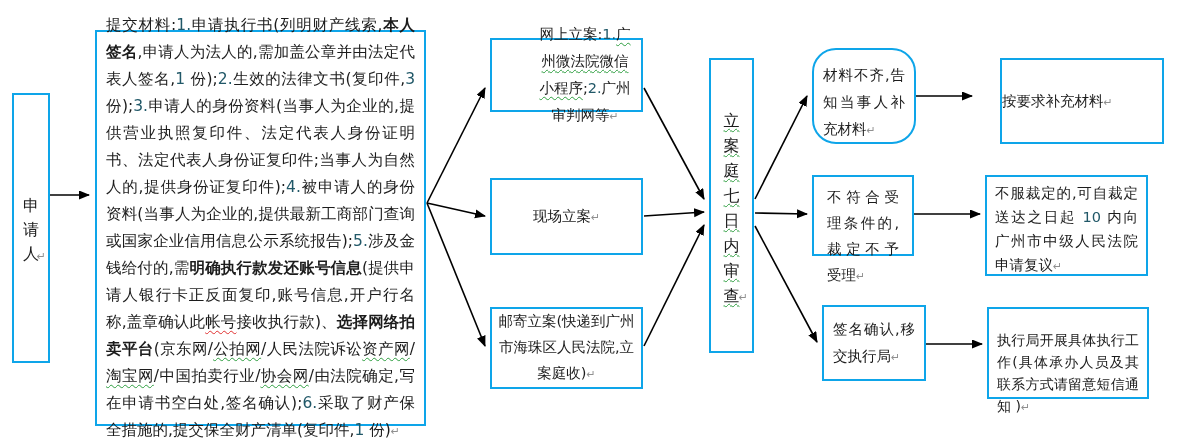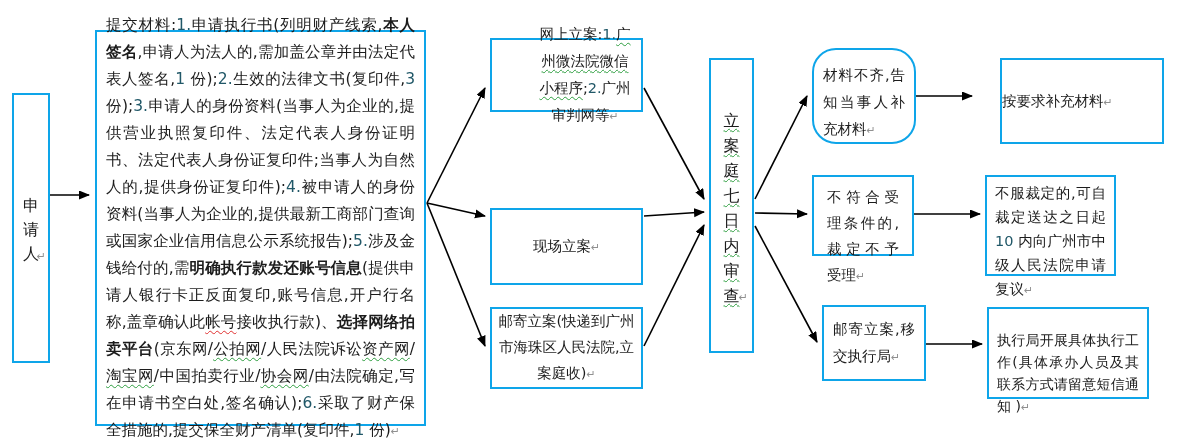--- a/index.html
+++ b/index.html
@@ -23,37 +23,37 @@
     display:flex; flex-direction:column; justify-content:center; align-items:center;}
   .vtext span{display:block; text-align:center; font-size:16px; line-height:24px;}
   .applicant-box .vmark{align-self:flex-end; margin-top:-16px; margin-right:2px;}
 
   .materials-box{left:95px; top:30px; width:331px; height:396px; display:flex; align-items:center;}
   .materials-text{padding:0 9px; font-size:15.5px; line-height:27px; text-align:justify;}
 
   .online-box{left:490px; top:38px; width:153px; height:74px; display:flex; align-items:center; justify-content:center;padding-left:37px;}
   .online-text{font-size:14.5px; line-height:27px; text-align:center; padding:0 6px;}
 
-  .onsite-box{left:490px; top:178px; width:153px; height:77px; display:flex; align-items:center; justify-content:center; font-size:14.5px;margin-top:30px;}
+  .onsite-box{left:490px; top:178px; width:153px; height:77px; display:flex; align-items:center; justify-content:center; font-size:14.5px;}
 
   .mail-box{left:490px; top:307px; width:153px; height:82px; display:flex; align-items:center; justify-content:flex-end;}
   .mail-text{font-size:14.5px; line-height:26px; text-align:center; padding:0 6px;}
 
   .review-box{left:709px; top:58px; width:45px; height:295px;
     display:flex; flex-direction:column; justify-content:center; align-items:center;}
   .review-box .vtext span{font-size:16px; line-height:25px;
     text-decoration:underline wavy var(--wavy-green); text-decoration-thickness:1px; text-underline-offset:2px;}
   .review-box .vmark{align-self:flex-end; margin-top:-17px; margin-right:4px;}
 
   .incomplete-box{left:812px; top:48px; width:104px; height:96px; padding:12px 9px; font-size:14.5px; line-height:27px; text-align:justify;border-radius:24px;}
   .reject-box{left:812px; top:175px; width:102px; height:81px; padding:7px 13px; font-size:14.5px; line-height:26px; text-align:justify;}
   .complete-box{left:822px; top:305px; width:104px; height:76px; padding:9px 9px; font-size:14.5px; line-height:27px; text-align:justify;}
 
   .supplement-box{left:977px; top:58px; width:164px; height:86px; display:flex; align-items:center; padding-left:0; font-size:14.5px;margin-left:23px;}
-  .appeal-box{left:985px; top:175px; width:131px; height:101px; padding:4px 8px; font-size:14.5px; line-height:24px; text-align:justify;}
+  .appeal-box{left:985px; top:175px; width:163px; height:101px; padding:4px 8px; font-size:14.5px; line-height:24px; text-align:justify;}
   .execution-box{left:987px; top:307px; width:162px; height:92px; padding:20px 8px; font-size:14px; line-height:22px; text-align:justify;}
 
   #arrows{position:absolute; left:0; top:0; width:1185px; height:448px; pointer-events:none;}
   #arrows line{stroke:var(--line); stroke-width:1.6;}
 </style>
 </head>
 <body>
 
 <div id="canvas">
 
@@ -119,21 +119,21 @@
 
   <div class="box incomplete-box">
     <span>材料不齐,告知当事人补充材料</span><span class="mark">↵</span>
   </div>
 
   <div class="box reject-box">
     <span>不符合受理条件的,裁定不予受理</span><span class="mark">↵</span>
   </div>
 
   <div class="box complete-box">
-    <span>邮寄立案,移交执行局</span><span class="mark">↵</span>
+    <span>签名确认,移交执行局</span><span class="mark">↵</span>
   </div>
 
   <div class="box supplement-box">
     <div><span>按要求补充材料</span><span class="mark">↵</span></div>
   </div>
 
   <div class="box appeal-box">
     <div><span>不服裁定的,可自裁定送达之日起 </span><span class="num">10</span><span> 内向广州市中级人民法院申请复议</span><span class="mark">↵</span></div>
   </div>
 

